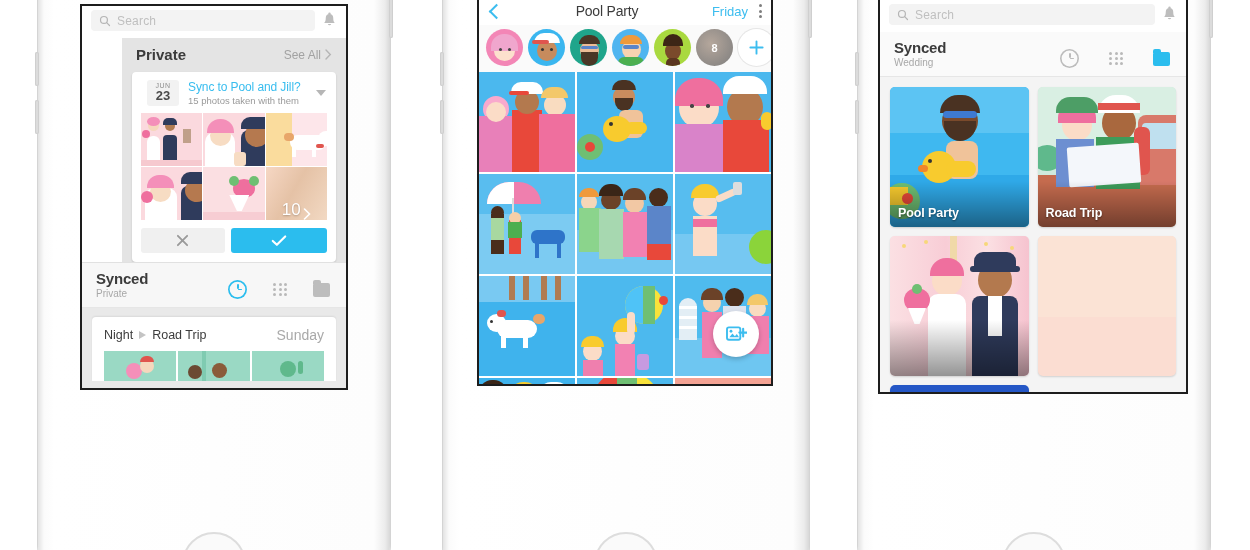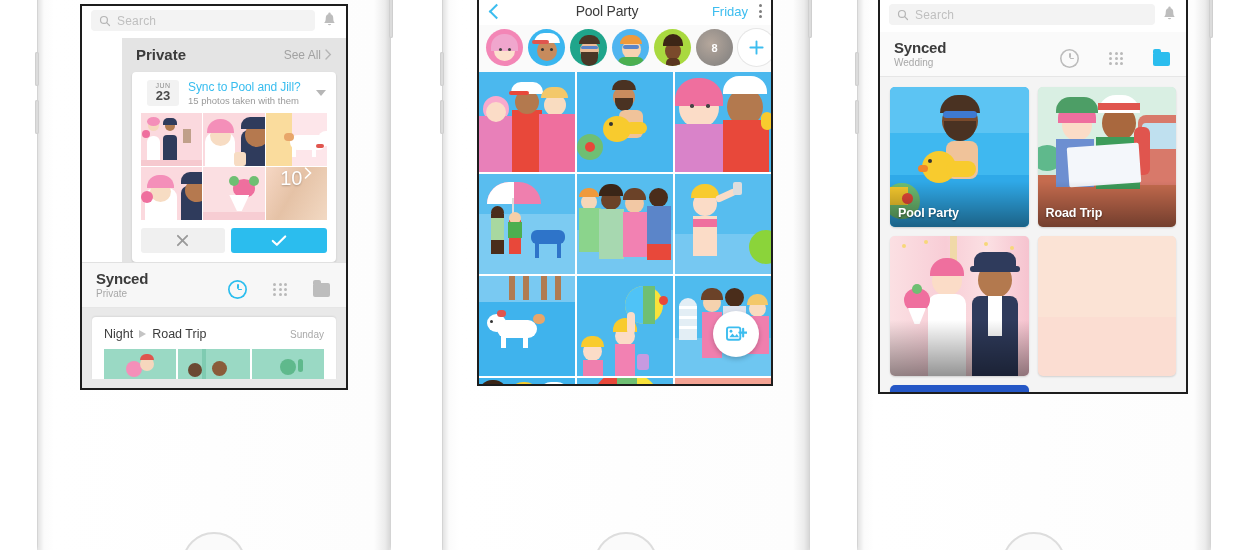--- a/index.html
+++ b/index.html
@@ -89,31 +89,31 @@
   }
   .datechip .m { font-size:7px; color:#8d8d8d; letter-spacing:.4px; }
   .datechip .d { font-size:13px; color:#4a4a4a; font-weight:bold; line-height:1.05; }
   .card-head .ttl { font-size:12px; color:#38bdef; letter-spacing:-.1px; }
   .card-head .sub { font-size:9.5px; color:#9a9a9a; margin-top:1px;}
   .caret { width:0;height:0;border-left:5px solid transparent;border-right:5px solid transparent;border-top:6px solid #b6b6b6; }
 
   .thumbgrid { display:grid; grid-template-columns:repeat(3,1fr); gap:1px; background:#fff; padding:0 9px; }
   .thumb { position:relative; height:53px; overflow:hidden; }
   .more-ov {
-    position:absolute; inset:0; display:flex; align-items:flex-start; justify-content:center; gap:2px;
-    color:#fff; font-size:20px; text-shadow:0 1px 2px rgba(0,0,0,.25);
+    position:absolute; inset:0; display:flex; align-items:flex-end; justify-content:center; gap:2px;
+    color:#fff; font-size:17px; text-shadow:0 1px 2px rgba(0,0,0,.25);
   }
   .card-actions { display:flex; gap:6px; padding:8px 9px 9px; }
   .btn-x { flex:1; height:25px; background:#f0f0f0; border-radius:3px; display:flex; align-items:center; justify-content:center;}
   .btn-ok { flex:1.15; height:25px; background:#2bbdee; border-radius:3px; display:flex; align-items:center; justify-content:center;}
 
   .activity-card { background:#fff; border-radius:4px 4px 0 0; box-shadow:0 -1px 2px rgba(0,0,0,.07); margin:0 10px; overflow:hidden;}
   .act-row { display:flex; align-items:center; justify-content:space-between; padding:10px 12px 8px; }
   .act-row .who { font-size:12.5px; color:#3c3c3c; display:flex; align-items:center; gap:6px; }
-  .act-row .when { font-size:10px; color:#a9a9a9; }
+  .act-row .when { font-size:14px; color:#a9a9a9; }
   .act-strip { display:grid; grid-template-columns:repeat(3,1fr); gap:2px; padding:0 12px; }
   .act-strip div { height:30px; background:#9ad9c4; }
 
   
   .navbar { display:flex; align-items:center; padding:3px 9px 6px; background:#fff; }
   .navbar .title { flex:1; text-align:center; font-size:14px; color:#3b3b3b; letter-spacing:-.2px;}
   .navbar .select { font-size:13px; color:#3cbdef; }
   .back-chev { width:11px; height:11px; border-left:2.4px solid #3cbdef; border-bottom:2.4px solid #3cbdef; transform:rotate(45deg); margin-left:3px;}
   .kebab { display:flex; flex-direction:column; gap:2.3px; margin-left:11px; }
   .kebab i { width:3px;height:3px;border-radius:50%;background:#7e7e7e; display:block;}

